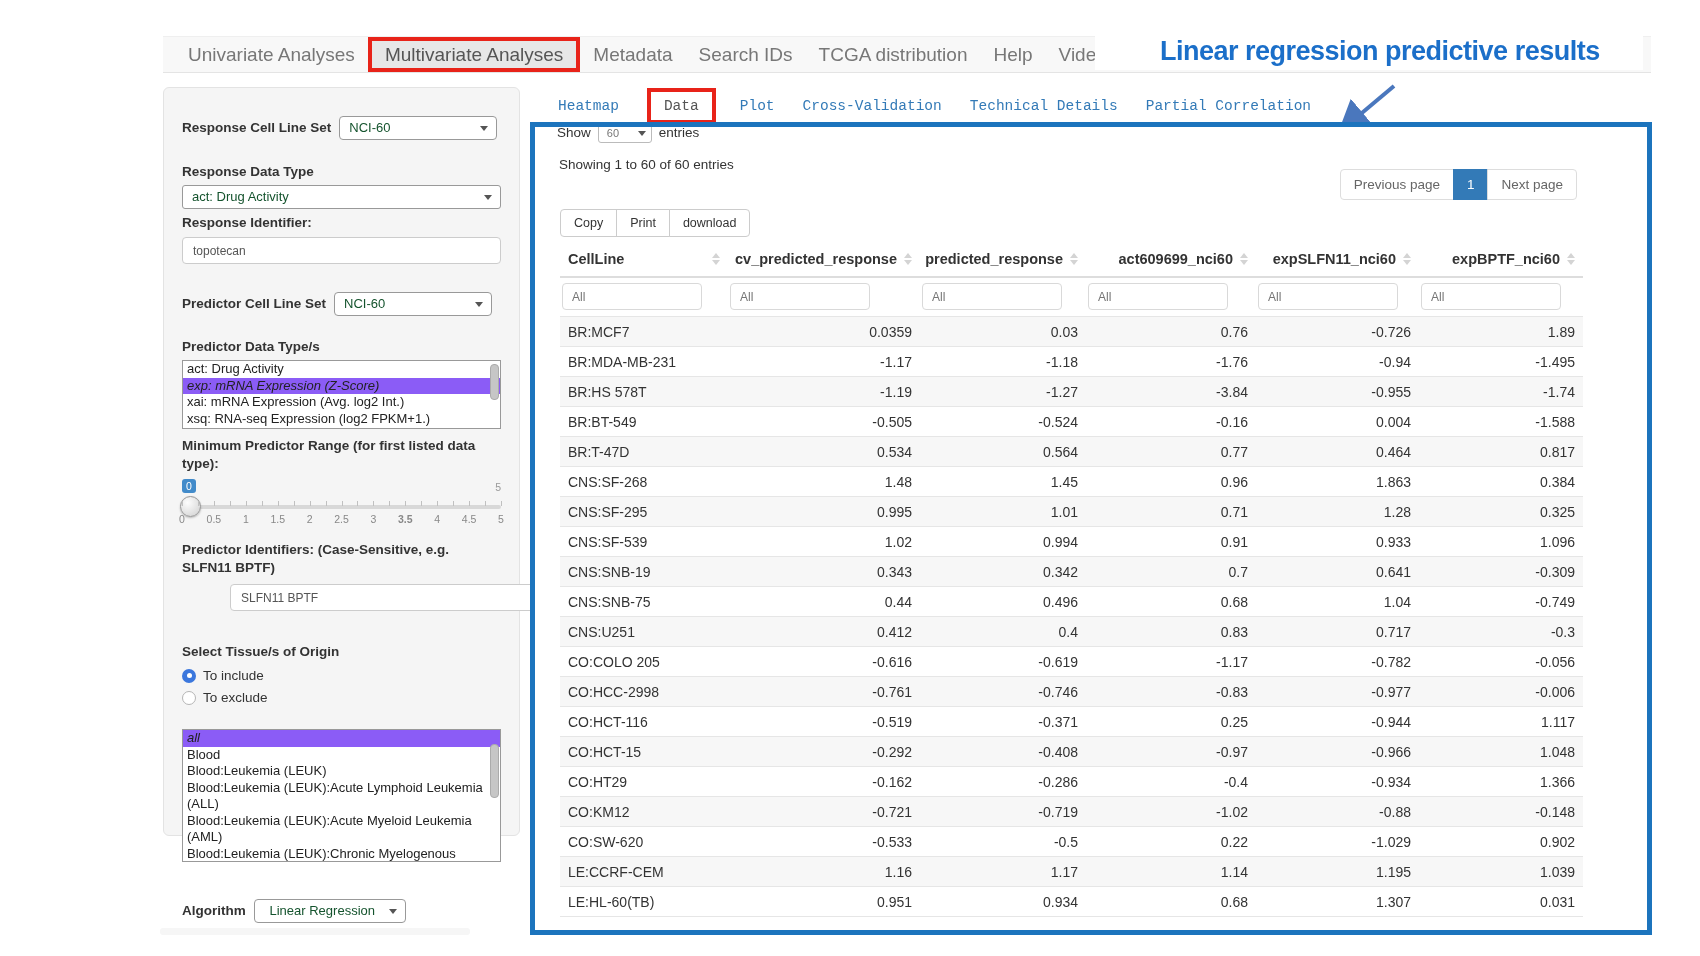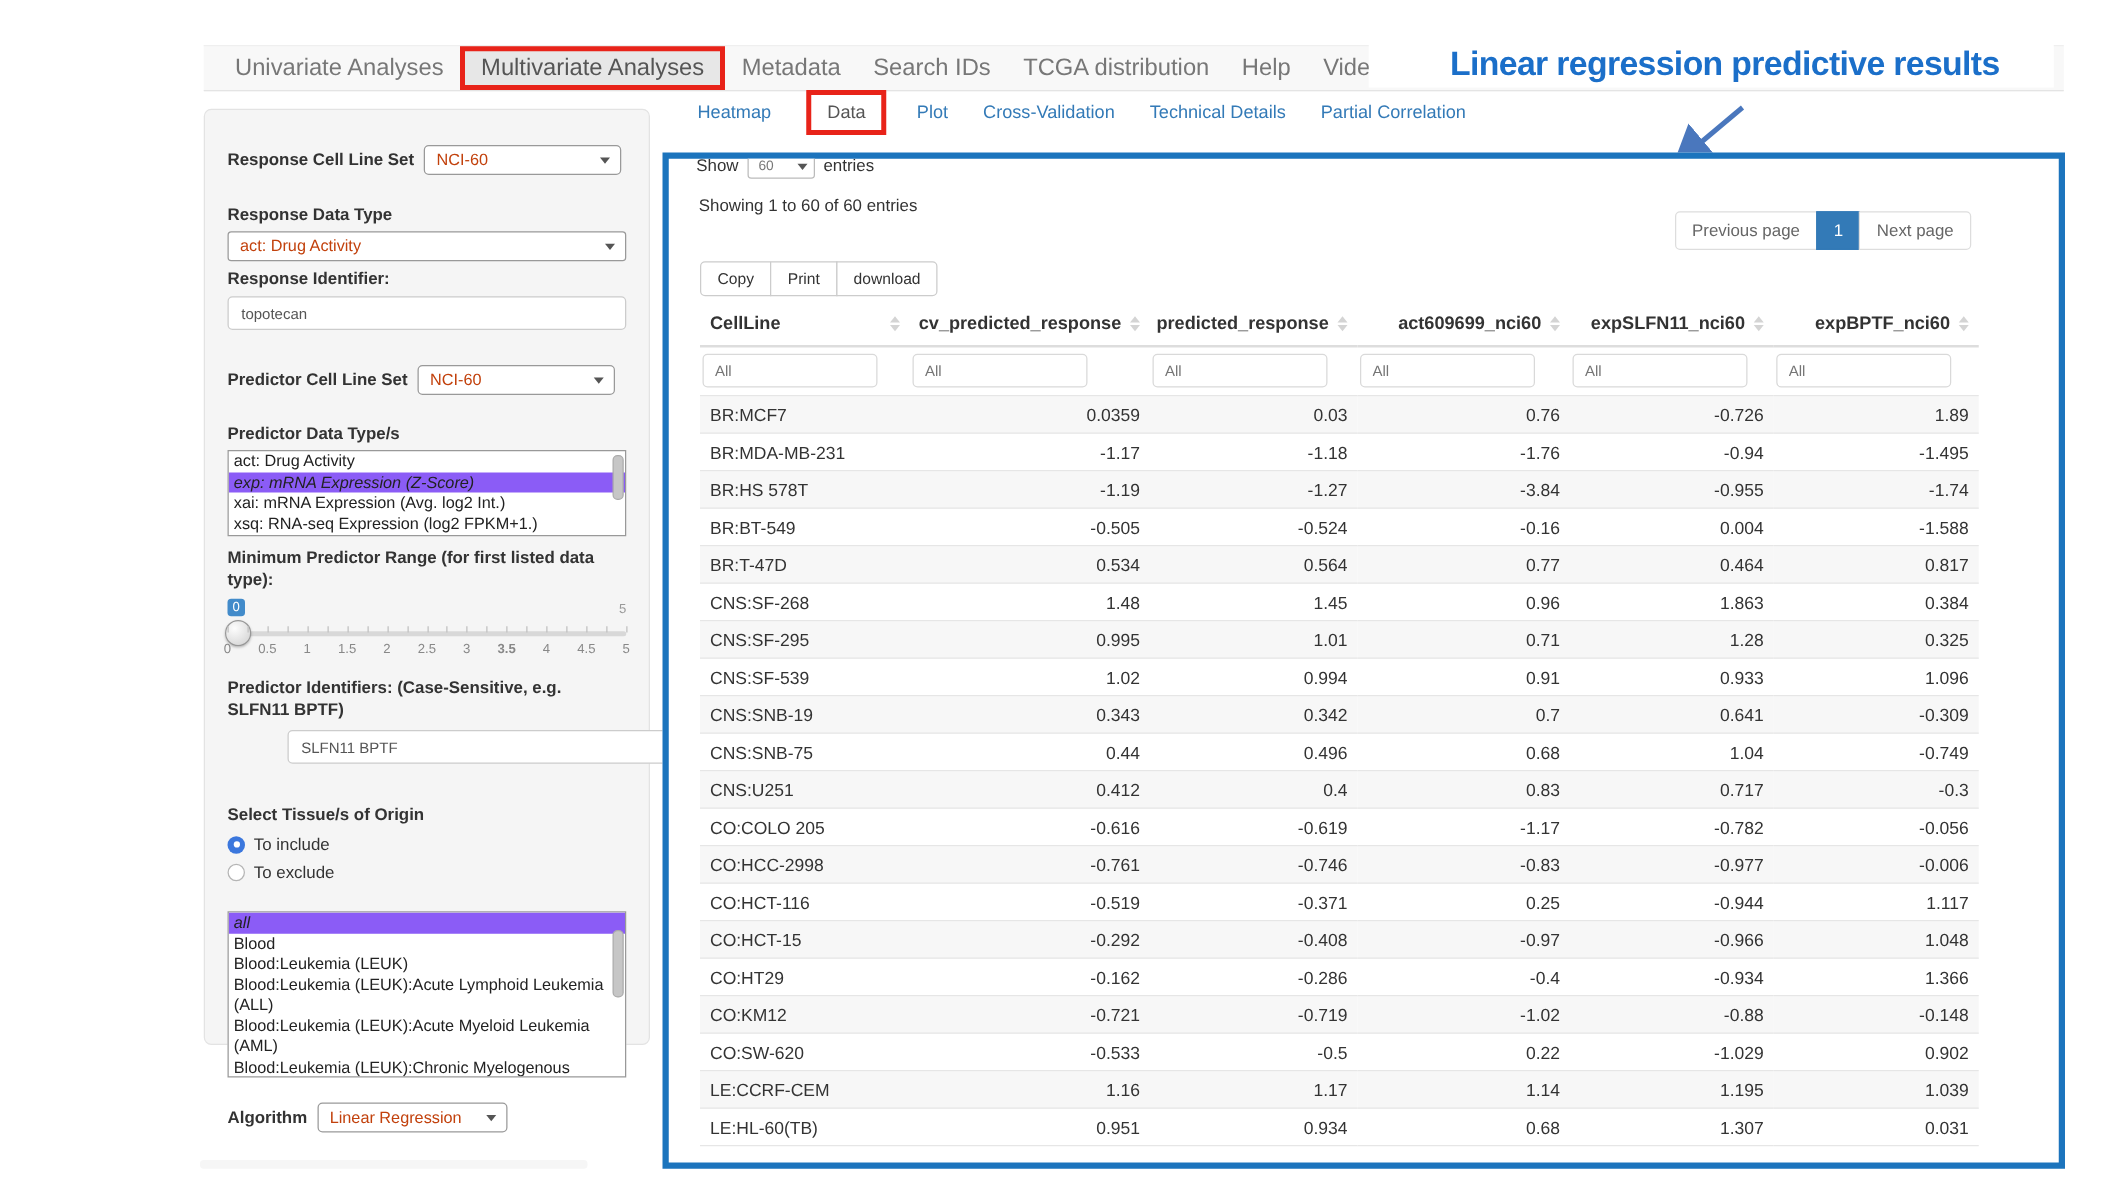--- a/index.html
+++ b/index.html
@@ -16,21 +16,21 @@
   .annotation-bg{position:absolute;left:1095px;top:28px;width:548px;height:42px;background:#fff;}
   .annotation-title{position:absolute;left:1160px;top:36px;font-size:27px;font-weight:bold;color:#1b6fc9;letter-spacing:-.5px;white-space:nowrap;}
   .annotation-arrow{position:absolute;left:1328px;top:82px;}
 
   
   .sidebar{position:absolute;left:163px;top:87px;width:357px;height:749px;background:#f5f5f5;
            border:1px solid #e3e3e3;border-radius:6px;box-sizing:border-box;padding:14px 18px;font-size:13.5px;}
   .lbl{font-weight:bold;color:#333;font-size:13.5px;line-height:18px;}
   .inline-row{display:flex;align-items:center;gap:8px;}
   .sel{position:relative;background:#fff;border:1px solid #999;border-radius:4px;height:24px;line-height:22px;
-       font-size:13px;color:#c2410c;padding:0 24px 0 9px;box-sizing:border-box;cursor:pointer;white-space:nowrap;}
+       font-size:13px;color:#14532d;padding:0 24px 0 9px;box-sizing:border-box;cursor:pointer;white-space:nowrap;}
   .sel .chev{position:absolute;right:8px;top:9px;width:0;height:0;border-left:4px solid transparent;
              border-right:4px solid transparent;border-top:5px solid #555;}
   .sel.wide{width:100%;border-radius:3px;}
   .sel.w150{width:158px;}
   .txt-input{width:100%;box-sizing:border-box;height:27px;border:1px solid #ccc;border-radius:4px;background:#fff;
              font-size:12px;color:#555;padding:0 10px;font-family:inherit;}
   .listbox{position:relative;background:#fff;border:1px solid #999;width:100%;box-sizing:border-box;overflow:hidden;}
   .listbox .opt{font-size:13px;line-height:16.5px;padding:0 4px;color:#222;cursor:default;}
   .listbox .opt.selected{background:#8b5cf6;font-style:italic;}
   .scroll-thumb{position:absolute;right:1px;width:7px;background:#c6c6c6;border:1px solid #ababab;border-radius:4px;}
@@ -45,21 +45,21 @@
                   background:radial-gradient(circle at 35% 30%,#fdfdfd,#cfcfcf);border:1px solid #979797;
                   box-shadow:0 1px 2px rgba(0,0,0,.25);cursor:pointer;}
   .slider .ticklbl{position:absolute;top:34px;font-size:10.5px;color:#888;transform:translateX(-50%);}
   
   .radio-row{display:flex;align-items:center;gap:7px;margin-top:7px;cursor:pointer;}
   .radio{width:14px;height:14px;border-radius:50%;box-sizing:border-box;border:1px solid #b5b5b5;background:#fff;position:relative;}
   .radio.checked{border:none;background:#3b77dd;}
   .radio.checked:after{content:"";position:absolute;left:4.5px;top:4.5px;width:5px;height:5px;border-radius:50%;background:#fff;}
 
   
-  .tabs{position:absolute;left:558px;top:72px;display:flex;align-items:center;height:36px;}
+  .tabs{position:absolute;left:558px;top:88px;display:flex;align-items:center;height:36px;font-family:Liberation Mono, monospace;}
   .tab{font-size:14.5px;color:#337ab7;margin-right:28px;white-space:nowrap;cursor:pointer;}
   .tab.active{color:#555;border:4px solid #e82319;padding:6px 13px;margin-right:24px;background:#fff;}
 
   
   .data-panel{position:absolute;left:530px;top:122px;width:1122px;height:813px;border:5px solid #1c74bd;
               background:#fff;box-sizing:border-box;overflow:hidden;}
   .panel-inner{position:relative;width:100%;height:100%;}
   .show-row{position:absolute;left:22px;top:-5px;display:flex;align-items:center;gap:7px;font-size:13.5px;color:#333;}
   .show-sel{position:relative;border:1px solid #bbb;border-radius:3px;background:#fff;height:21px;line-height:20px;
             width:54px;font-size:11px;color:#777;padding:0 18px 16px 8px;box-sizing:border-box;}
@@ -211,21 +211,21 @@
     <div class="listbox" id="tissue-list" style="margin-top:24px;height:133px;">
       <div class="scroll-thumb" style="top:14px;height:52px;"></div>
     <div class="opt selected">all</div>
         <div class="opt">Blood</div>
         <div class="opt">Blood:Leukemia (LEUK)</div>
         <div class="opt">Blood:Leukemia (LEUK):Acute Lymphoid Leukemia (ALL)</div>
         <div class="opt">Blood:Leukemia (LEUK):Acute Myeloid Leukemia (AML)</div>
         <div class="opt">Blood:Leukemia (LEUK):Chronic Myelogenous Leukemia (CML)</div>
       </div>
 
-    <div class="inline-row" style="margin-top:20px;">
+    <div class="inline-row" style="margin-top:37px;text-align:center;">
       <span class="lbl">Algorithm</span>
       <div class="sel" style="width:152px;">
         <span>Linear Regression</span>
         <span class="chev"></span>
       </div>
     </div>
   </div>
 
   <div class="tabs" id="tabs">
       <div class="tab">Heatmap</div>

